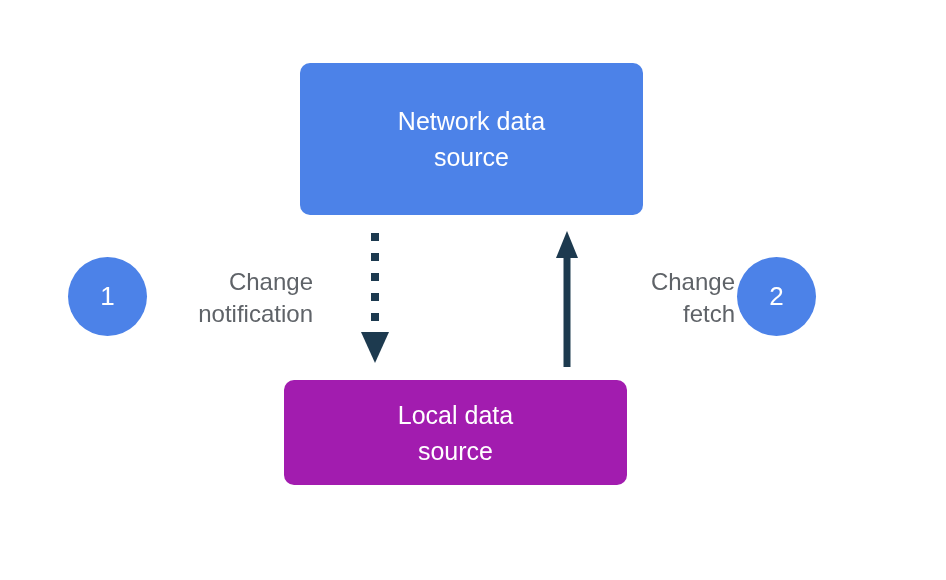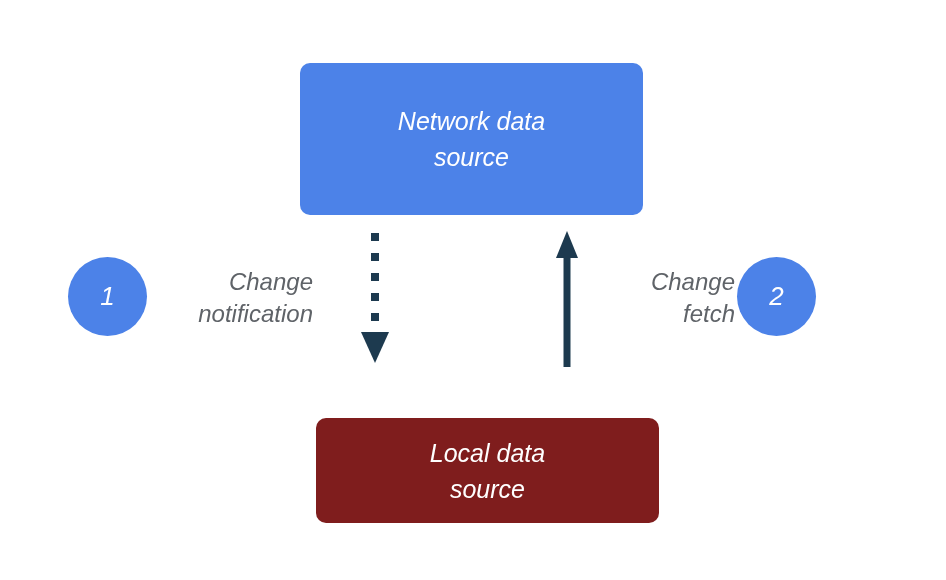--- a/index.html
+++ b/index.html
@@ -7,21 +7,20 @@
     padding: 0;
     background: #ffffff;
     font-family: "Liberation Sans", sans-serif;
   }
   .canvas {
     position: relative;
     width: 832px;
     height: 580px;
     background: #ffffff;
     overflow: hidden;
-    font-style: italic;
   }
   .node {
     position: absolute;
     border-radius: 10px;
     display: flex;
     align-items: center;
     justify-content: center;
     text-align: center;
     color: #ffffff;
     font-size: 25px;
@@ -29,26 +28,25 @@
     white-space: pre-line;
   }
   .node-network {
     left: 300px;
     top: 63px;
     width: 343px;
     height: 152px;
     background: #4c82e8;
   }
   .node-local {
-    left: 316px;
+    left: 284px;
     top: 380px;
     width: 343px;
     height: 105px;
-    background: #7f1d1d;
-    margin-top: 38px;
+    background: #a21caf;
   }
   .badge {
     position: absolute;
     width: 79px;
     height: 79px;
     border-radius: 50%;
     background: #4c82e8;
     color: #ffffff;
     font-size: 26px;
     display: flex;

